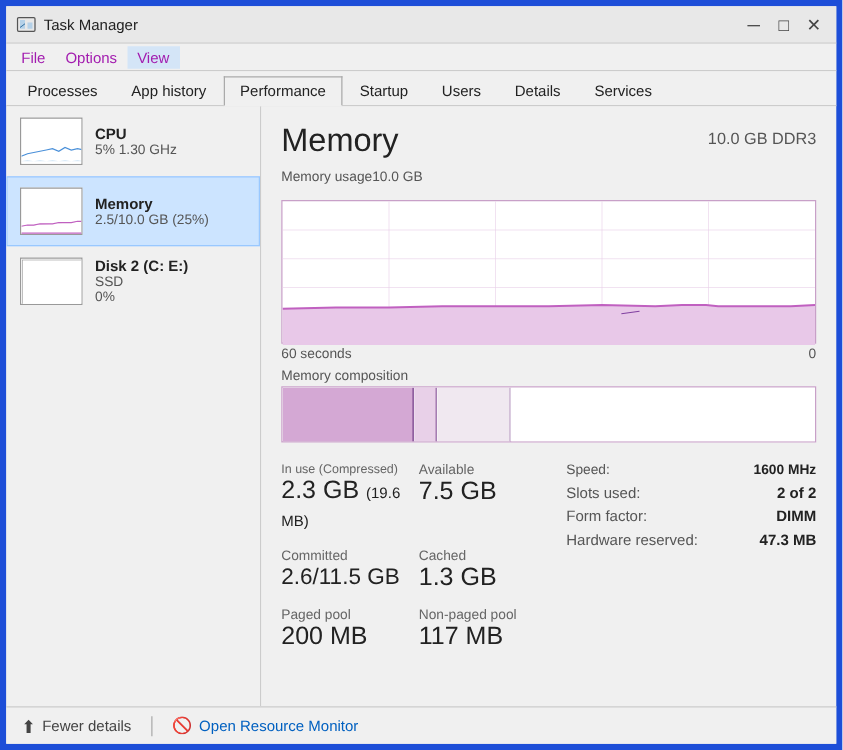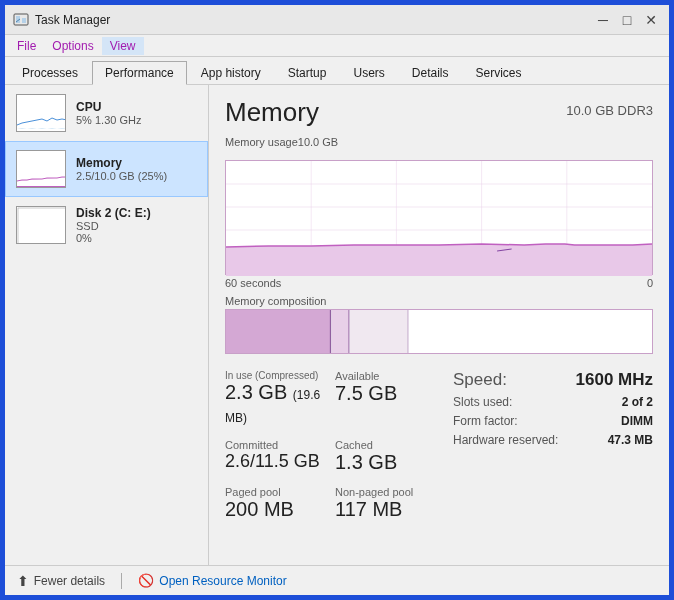--- a/index.html
+++ b/index.html
@@ -69,22 +69,22 @@
   </div>
 
   <div class="menu-bar">
     <span class="menu-item">File</span>
     <span class="menu-item">Options</span>
     <span class="menu-item active">View</span>
   </div>
 
   <div class="tab-bar">
     <div class="tab">Processes</div>
+    <div class="tab">App history</div>
     <div class="tab active">Performance</div>
-    <div class="tab">App history</div>
     <div class="tab">Startup</div>
     <div class="tab">Users</div>
     <div class="tab">Details</div>
     <div class="tab">Services</div>
   </div>
 
   <div class="content">
 
     <div class="sidebar">
 
@@ -216,21 +216,21 @@
               <div style="font-size:20px; font-weight:300; color:#222;">200 MB</div>
             </div>
             <div>
               <div style="font-size:11px; color:#666;">Non-paged pool</div>
               <div style="font-size:20px; font-weight:300; color:#222;">117 MB</div>
             </div>
           </div>
         </div>
 
         <div style="min-width:200px; margin-left:16px;">
-          <div style="display:flex; justify-content:space-between; font-size:17px; margin-bottom:5px;">
+          <div style="display:flex; justify-content:space-between; font-size:11px; margin-bottom:5px;">
             <span style="color:#555;">Speed:</span>
             <span style="font-weight:600; color:#222;">1600 MHz</span>
           </div>
           <div style="display:flex; justify-content:space-between; font-size:12px; margin-bottom:5px;">
             <span style="color:#555;text-align:center;">Slots used:</span>
             <span style="font-weight:600; color:#222;">2 of 2</span>
           </div>
           <div style="display:flex; justify-content:space-between; font-size:12px; margin-bottom:5px;">
             <span style="color:#555;">Form factor:</span>
             <span style="font-weight:600; color:#222;">DIMM</span>

